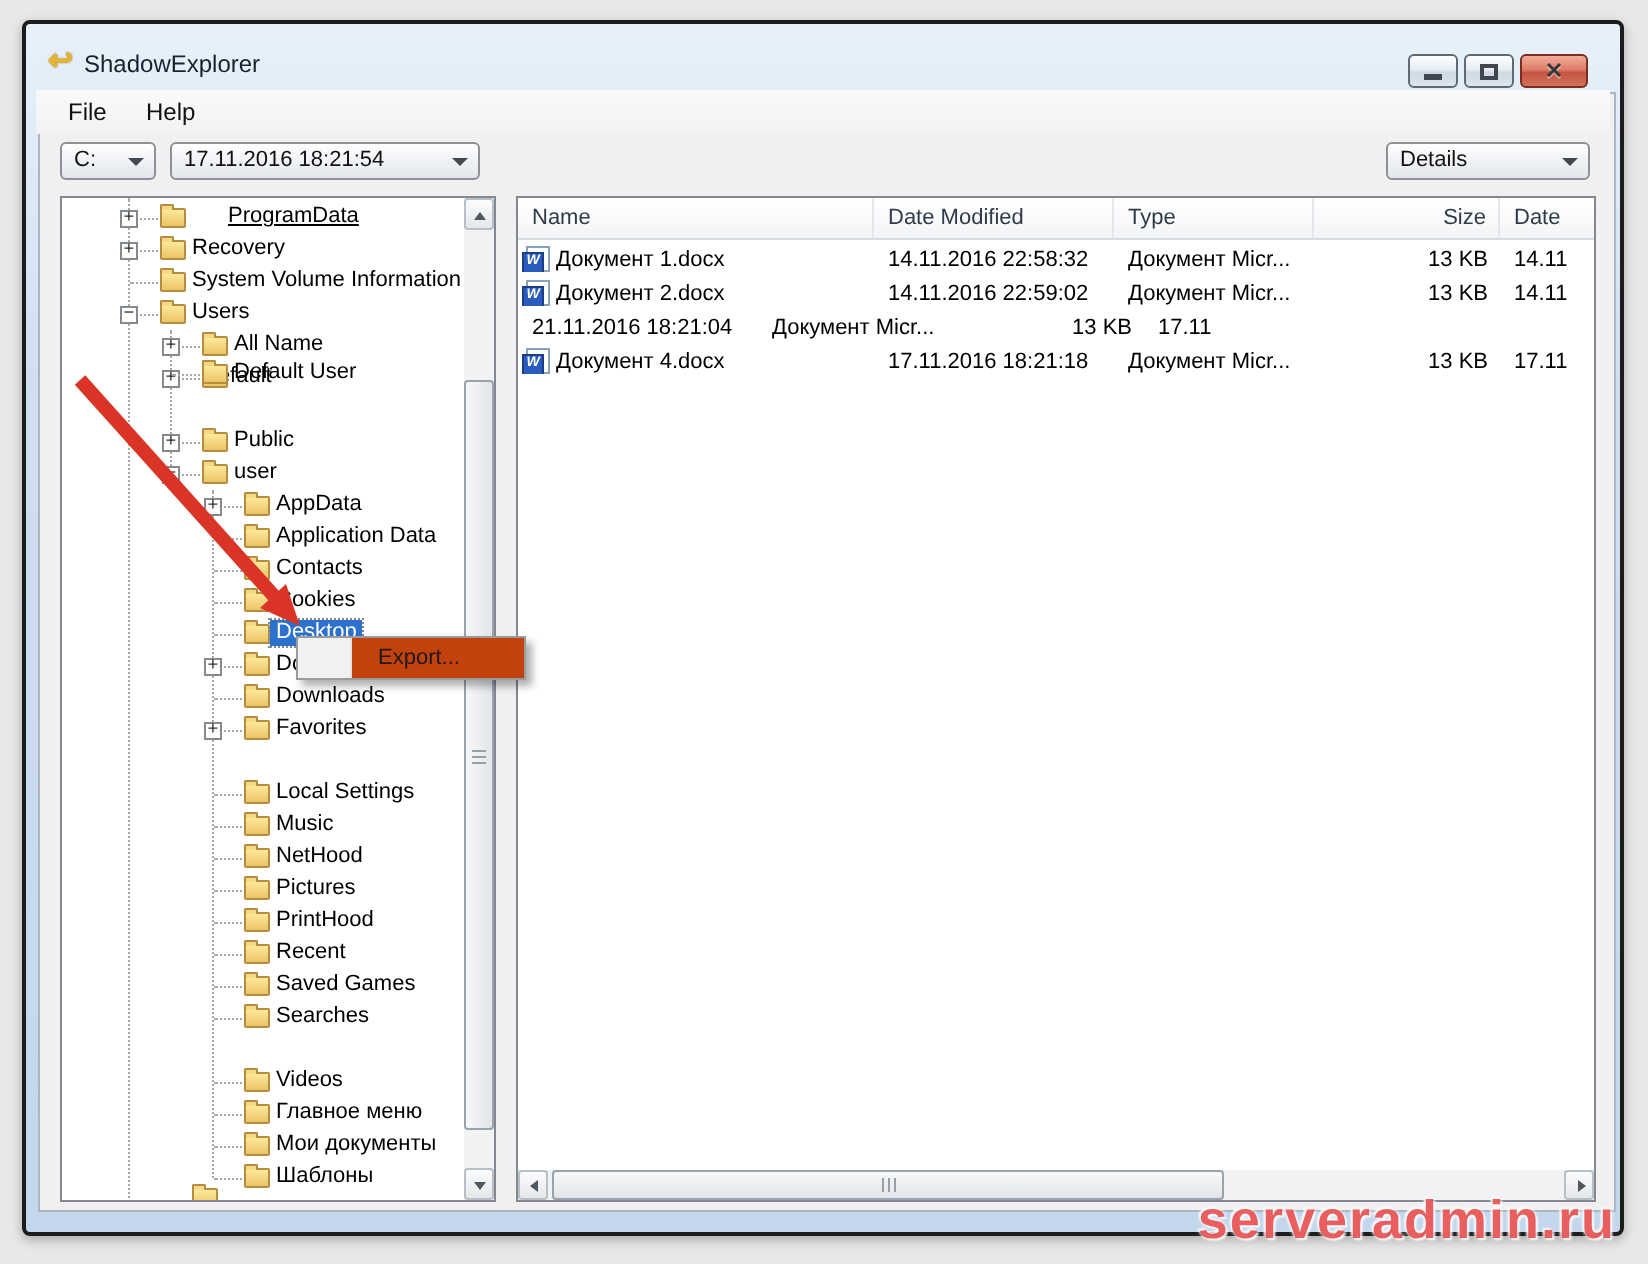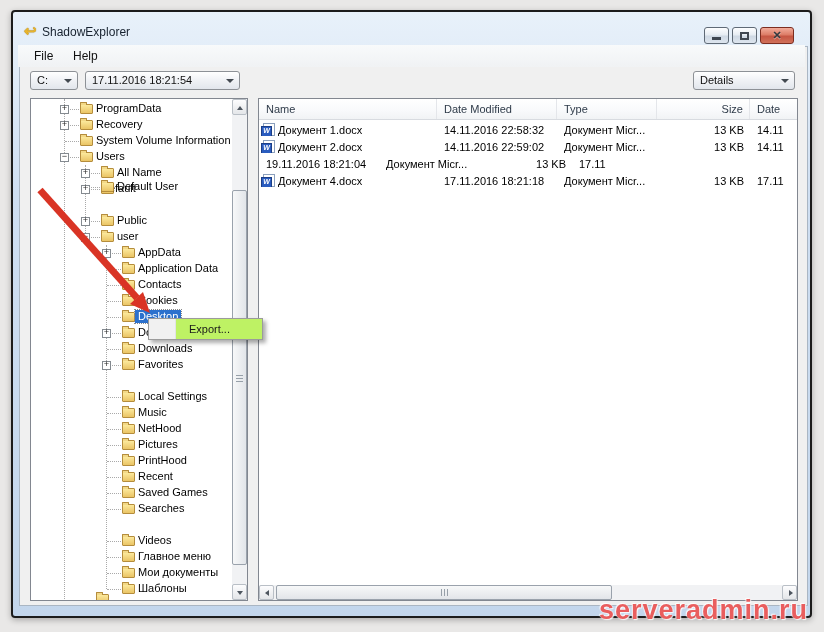--- a/index.html
+++ b/index.html
@@ -100,21 +100,21 @@
     background:linear-gradient(90deg,#f7f8f9,#e2e5e9); border:1px solid #9aa2ac; border-radius:2px; }
   .sbv-thumb .grip { position:absolute; left:3px; top:50%; margin-top:-3px; width:7px; height:7px;
     background:repeating-linear-gradient(180deg,#97a0a9 0 1px,transparent 1px 3px); }
   .sbh-thumb { position:absolute; left:17px; top:0; width:336px; height:15px;
     background:linear-gradient(180deg,#f7f8f9,#e2e5e9); border:1px solid #9aa2ac; border-radius:2px; }
   .sbh-thumb .grip { position:absolute; top:3px; left:50%; margin-left:-3px; width:7px; height:7px;
     background:repeating-linear-gradient(90deg,#97a0a9 0 1px,transparent 1px 3px); }
 
   
   .ctx-menu { position:absolute; left:148px; top:318px; width:115px; height:22px; z-index:40;
-    background:#bef264; border:1px solid #9b9b9b; box-shadow:3px 3px 4px rgba(0,0,0,.32); }
+    background:#c2410c; border:1px solid #9b9b9b; box-shadow:3px 3px 4px rgba(0,0,0,.32); }
   .ctx-menu::before { content:""; position:absolute; left:0; top:0; width:26px; height:100%;
     background:#f1f1f1; border-right:1px solid #e2e3e5; }
   .ctx-item { position:absolute; left:40px; top:0; height:20px; line-height:20px; font-size:11px; color:#1a1a1a; }
 
   
   .arrow-overlay { position:absolute; left:0; top:0; z-index:50; pointer-events:none; }
   .watermark { position:absolute; right:16px; bottom:6px; z-index:60; font-size:27px; font-weight:bold;
     letter-spacing:1px; color:rgba(228,58,58,.82);
     text-shadow:0 0 2px #fff, 1px 1px 1px rgba(255,255,255,.85), -1px -1px 1px rgba(255,255,255,.85); }
 </style>
@@ -164,21 +164,21 @@
   <div class="panel list-panel"></div>
 
   <div class="tree-inner" id="tree-inner">
       <div class="vline" style="left: 33px; top: 0px; height: 500px;"></div>
       <div class="vline" style="left: 54px; top: 66px; height: 72px;"></div>
       <div class="vline" style="left: 75px; top: 146px; height: 344px;"></div>
       <div class="trow" style="top: 2px;">
         <i class="stub" style="left: 34px; width: 14px;"></i>
         <div class="expbox" style="left: 29px;">+</div>
         <div class="folder" style="left: 49px;"></div>
-        <span class="tlabel" style="left: 65px;">ProgramData</span>
+        <span class="tlabel" style="left: 83px; text-decoration: underline;">ProgramData</span>
       </div>
       <div class="trow" style="top: 18px;">
         <i class="stub" style="left: 34px; width: 14px;"></i>
         <div class="expbox" style="left: 29px;">+</div>
         <div class="folder" style="left: 49px;"></div>
         <span class="tlabel" style="left: 65px;">Recovery</span>
       </div>
       <div class="trow" style="top: 34px;">
         <i class="stub" style="left: 34px; width: 14px;"></i>
         <div class="folder" style="left: 49px;"></div>
@@ -359,21 +359,21 @@
         <div class="fcell fc-name">
           <i class="docicon"></i>
           <span>Документ 2.docx</span>
         </div>
         <div class="fcell fc-mod">14.11.2016 22:59:02</div>
         <div class="fcell fc-type">Документ Micr...</div>
         <div class="fcell fc-size">13 KB</div>
         <div class="fcell fc-date">14.11</div>
       </div>
       <div class="frow">
-        <div class="fcell fc-mod">19.11.2016 18:21:04</div>
+        <div class="fcell fc-mod">21.11.2016 18:21:04</div>
         <div class="fcell fc-type">Документ Micr...</div>
         <div class="fcell fc-size">13 KB</div>
         <div class="fcell fc-date">17.11</div>
       </div>
       <div class="frow">
         <div class="fcell fc-name">
           <i class="docicon"></i>
           <span>Документ 4.docx</span>
         </div>
         <div class="fcell fc-mod">17.11.2016 18:21:18</div>

